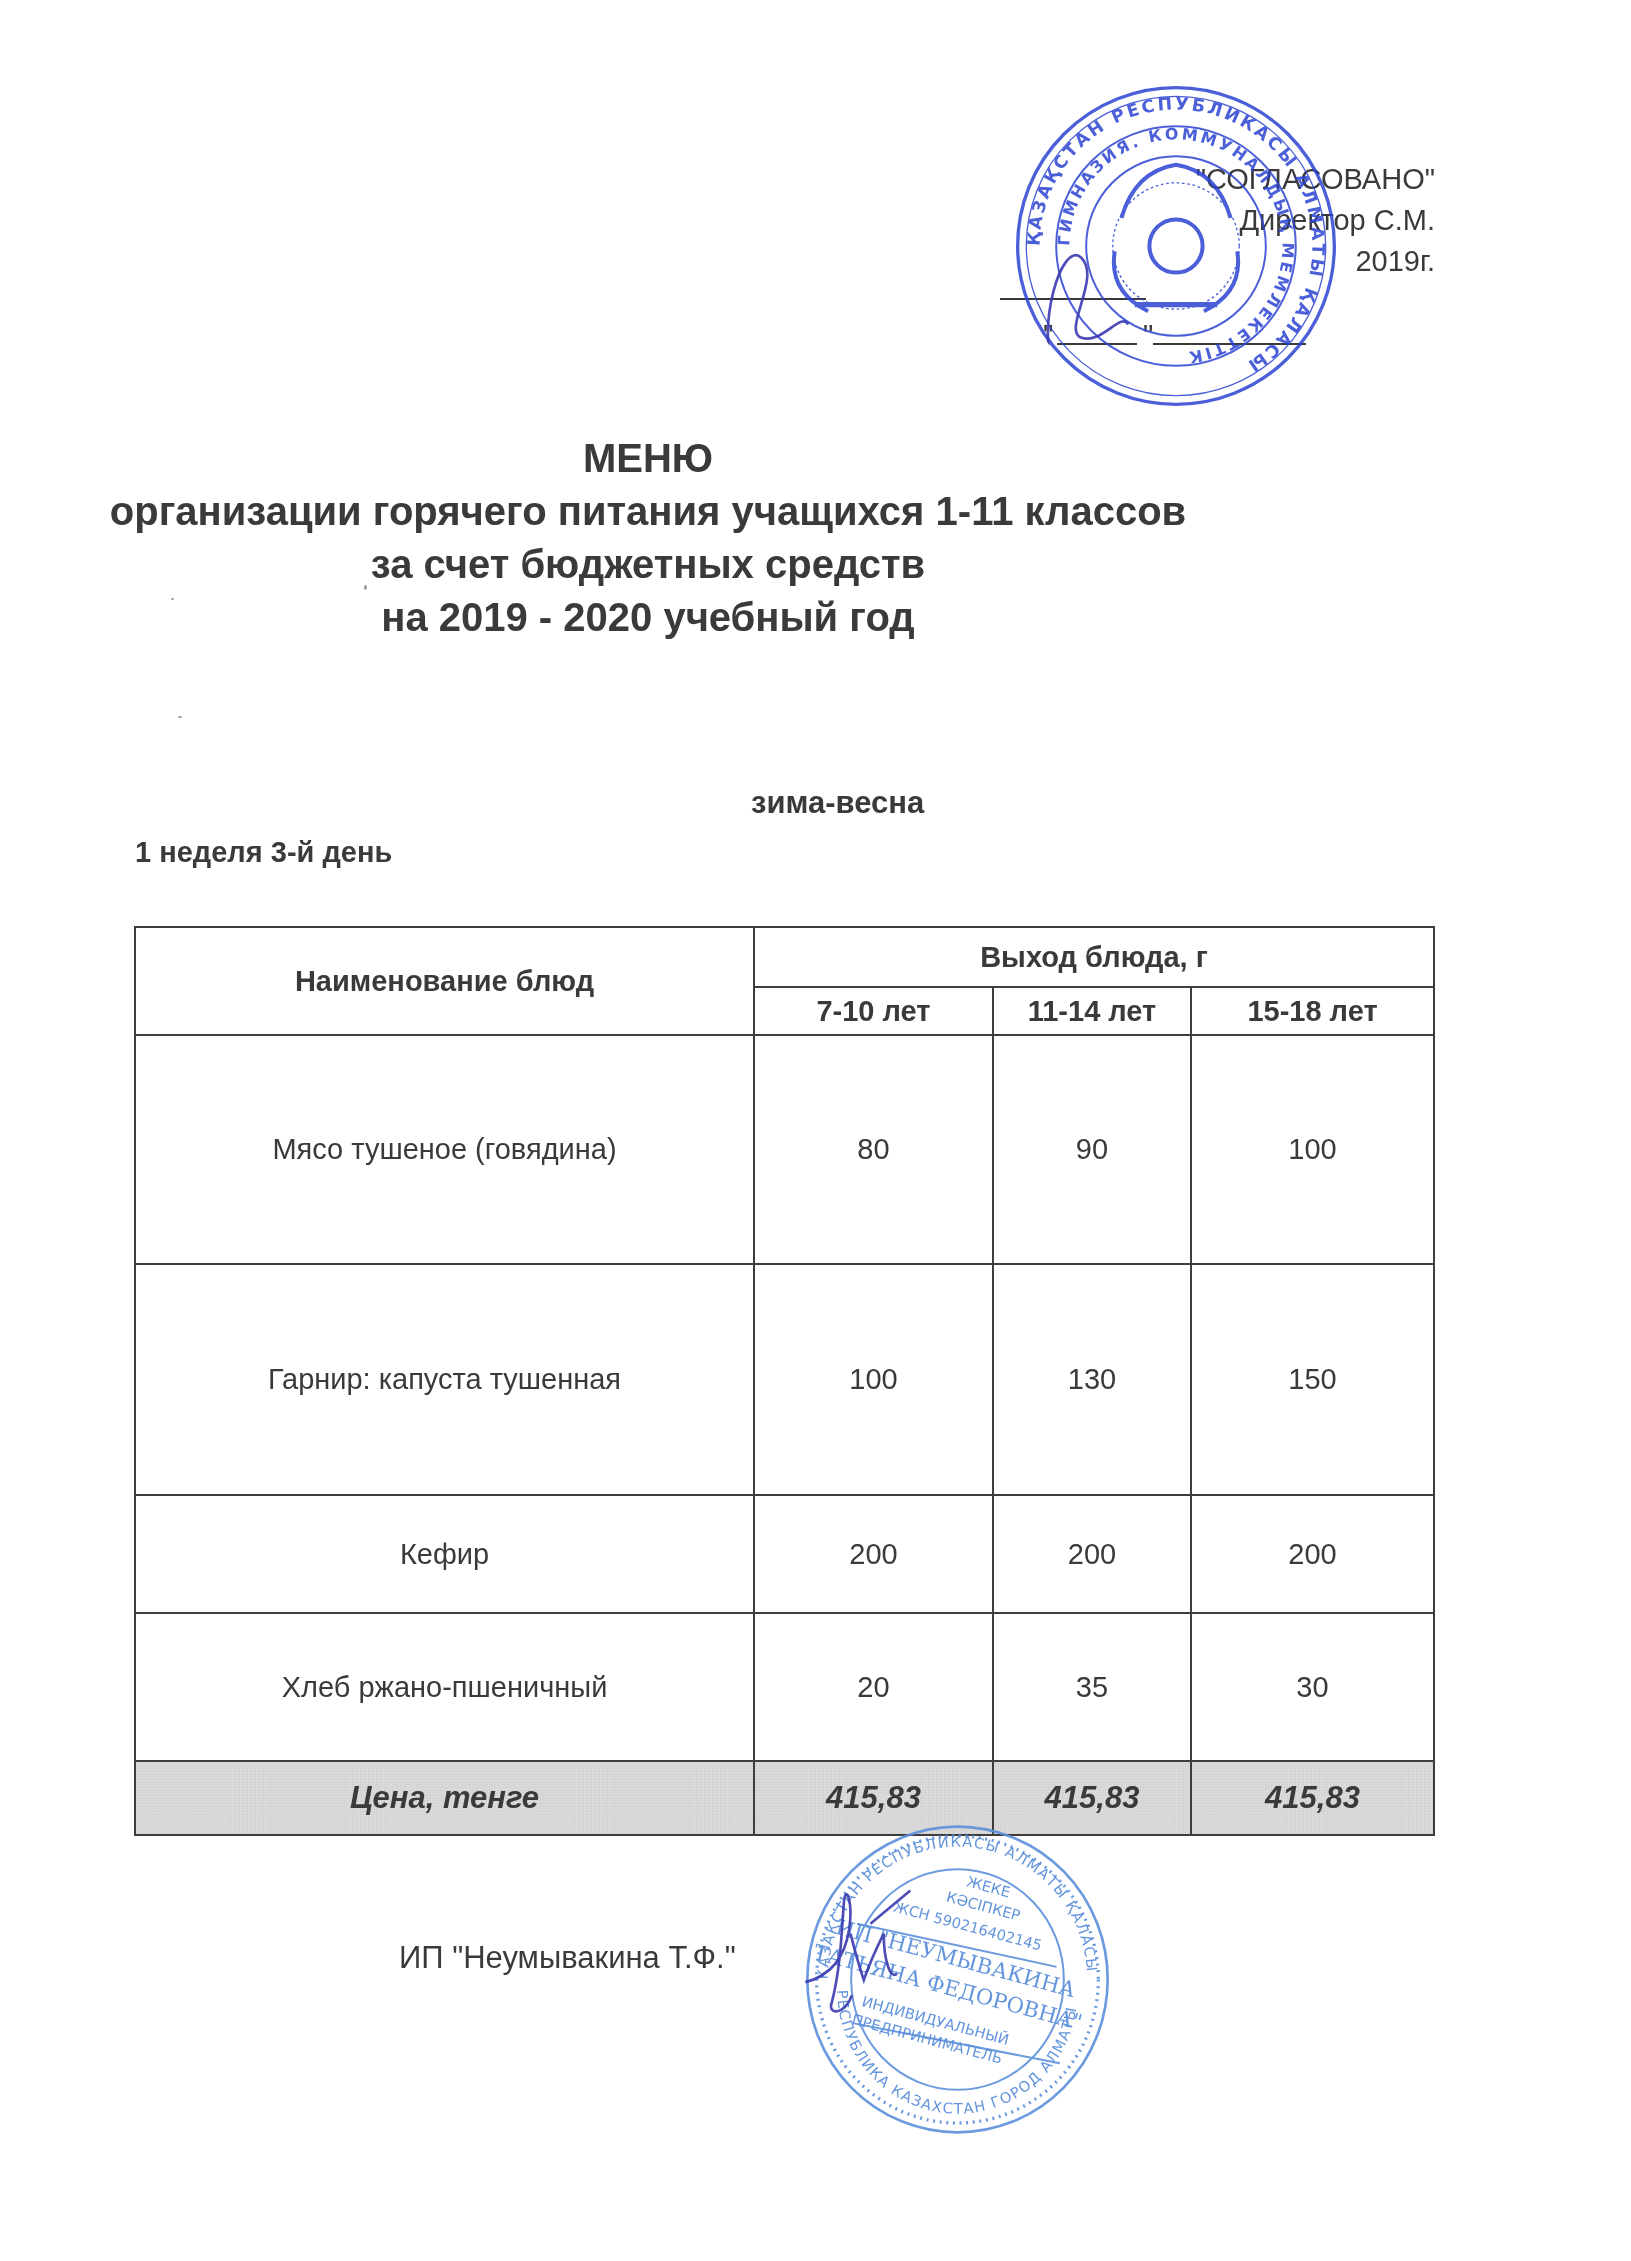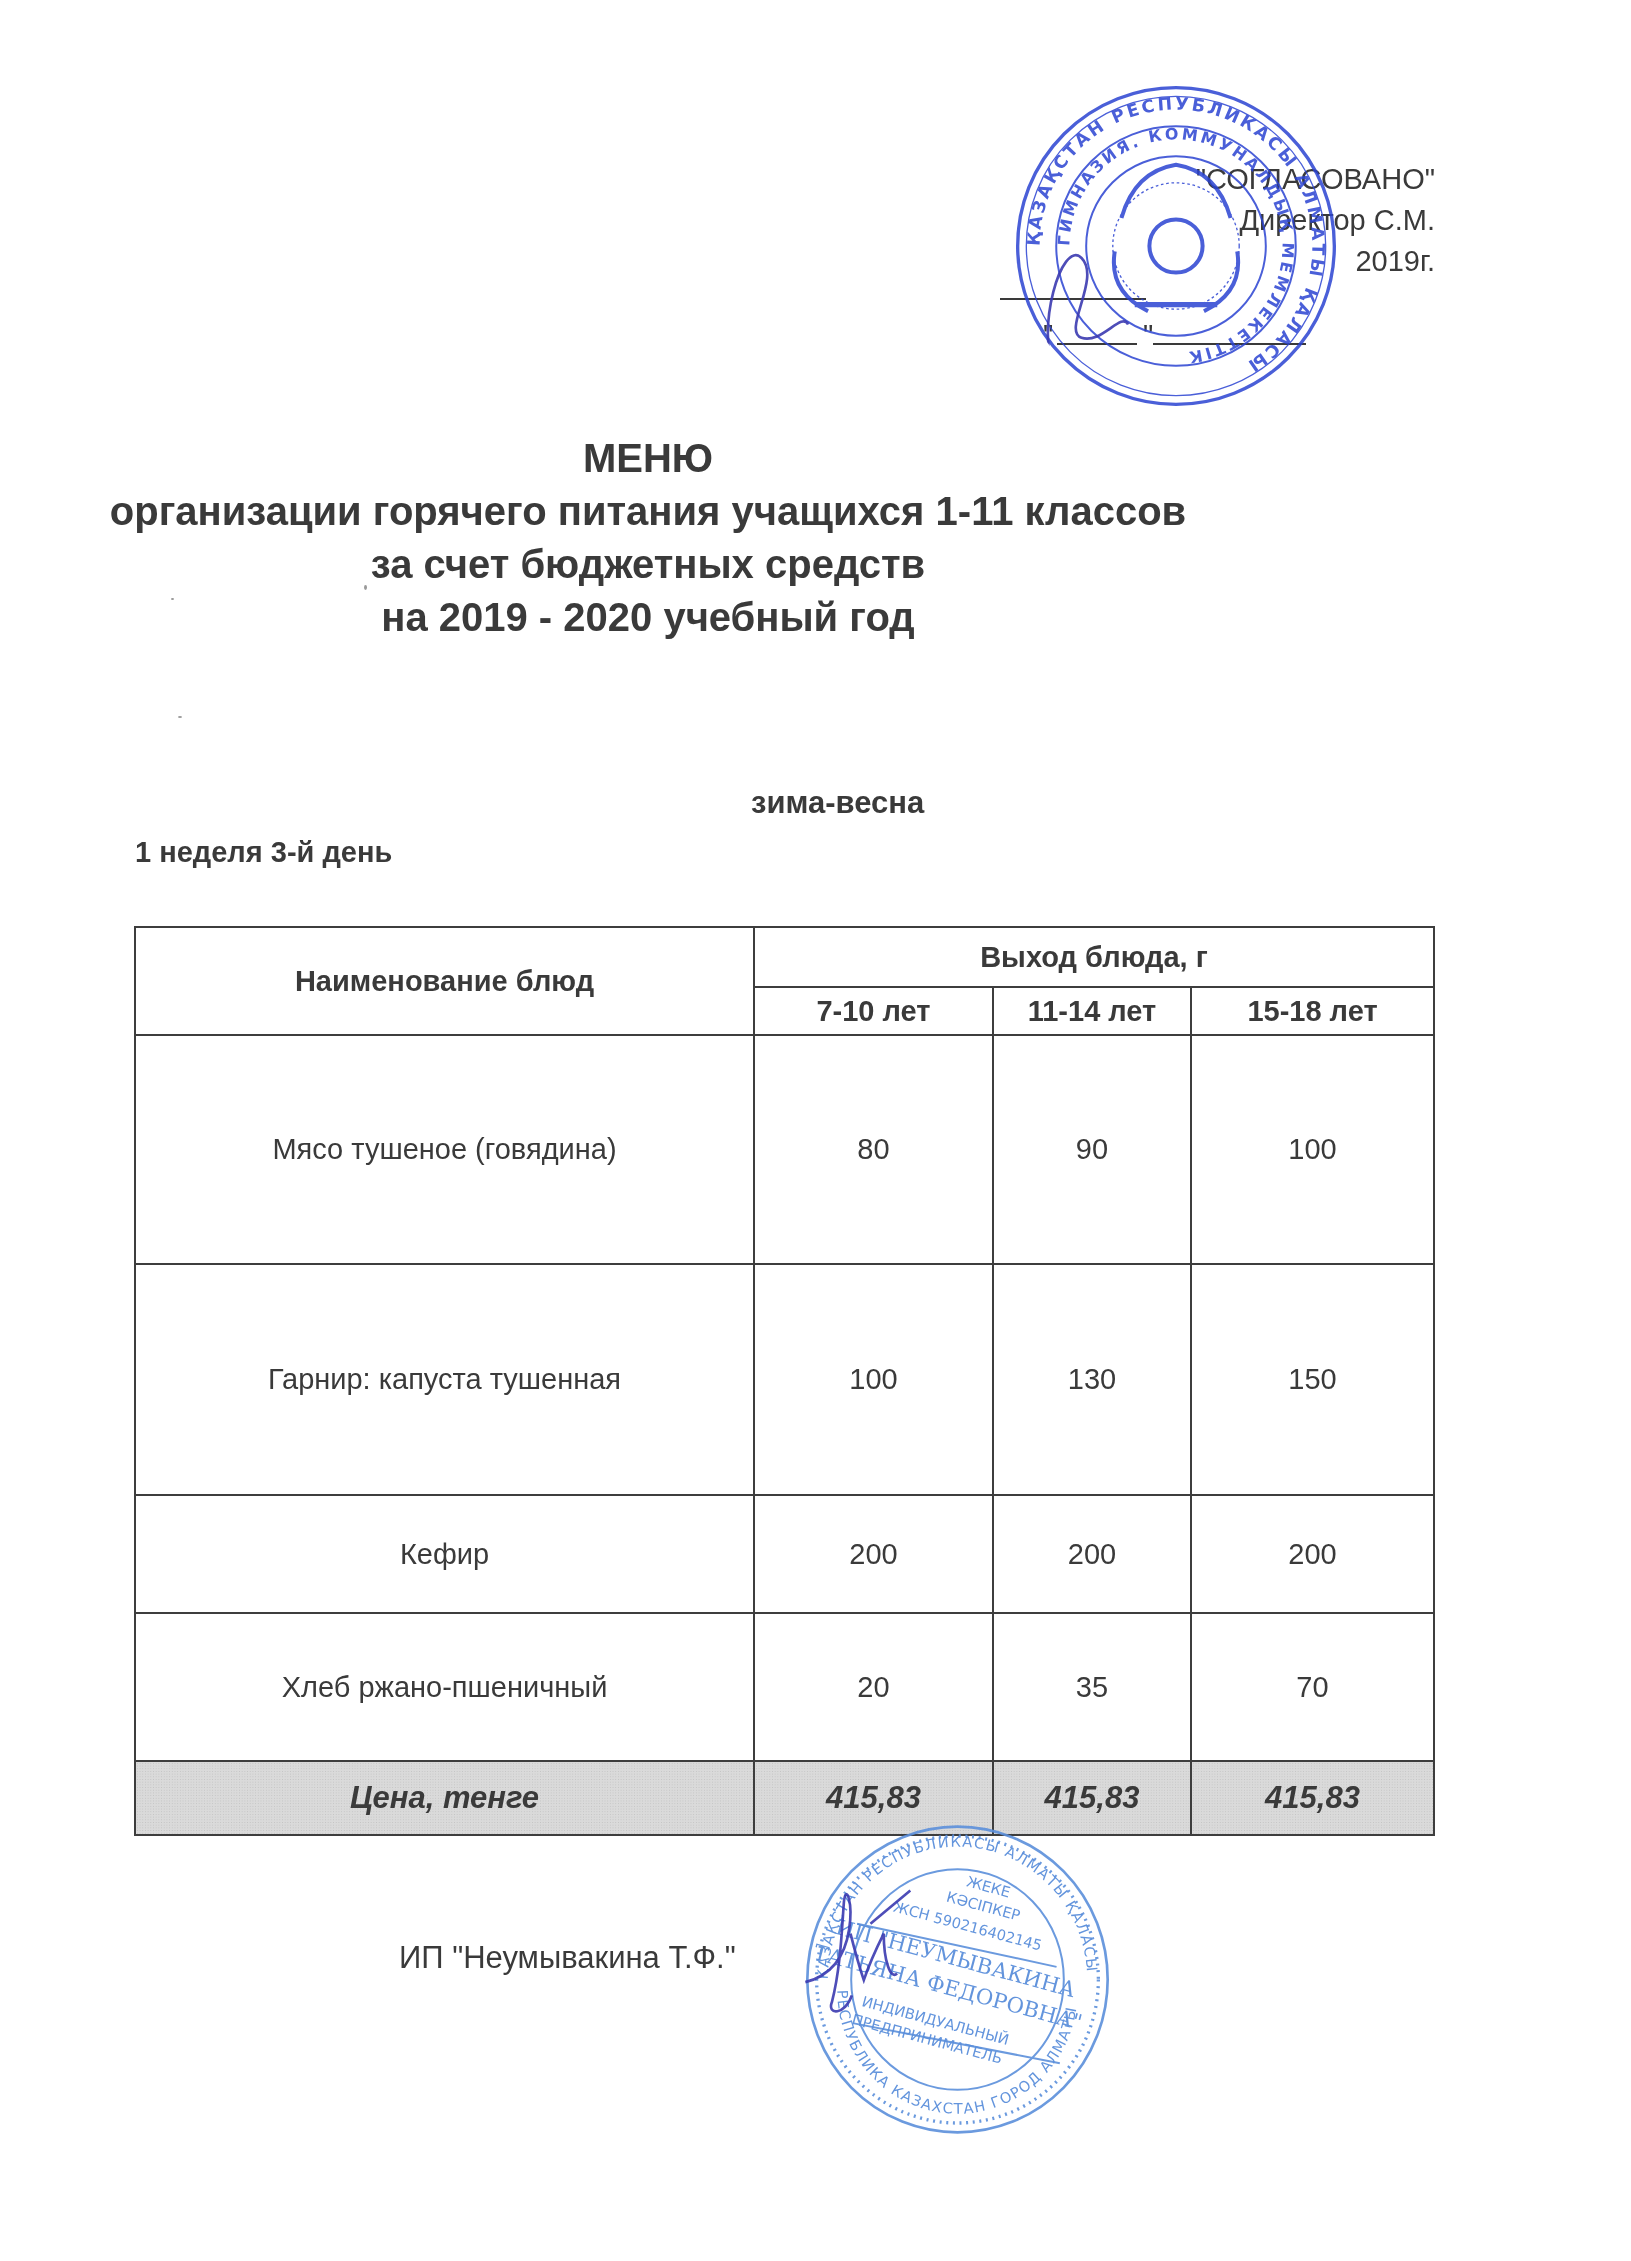--- a/index.html
+++ b/index.html
@@ -143,21 +143,21 @@
   <tr class="r3">
     <td>Кефир</td>
     <td>200</td>
     <td>200</td>
     <td>200</td>
   </tr>
   <tr class="r4">
     <td>Хлеб ржано-пшеничный</td>
     <td>20</td>
     <td>35</td>
-    <td>70</td>
+    <td>30</td>
   </tr>
   <tr class="r5 price-row">
     <td>Цена, тенге</td>
     <td>415,83</td>
     <td>415,83</td>
     <td>415,83</td>
   </tr>
 </tbody>
   </table>
 

